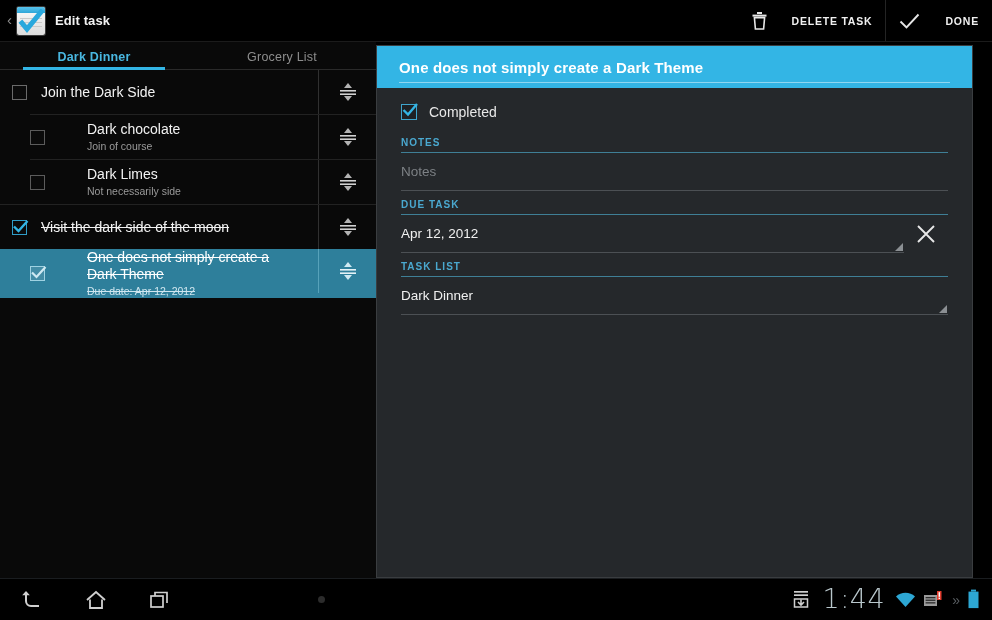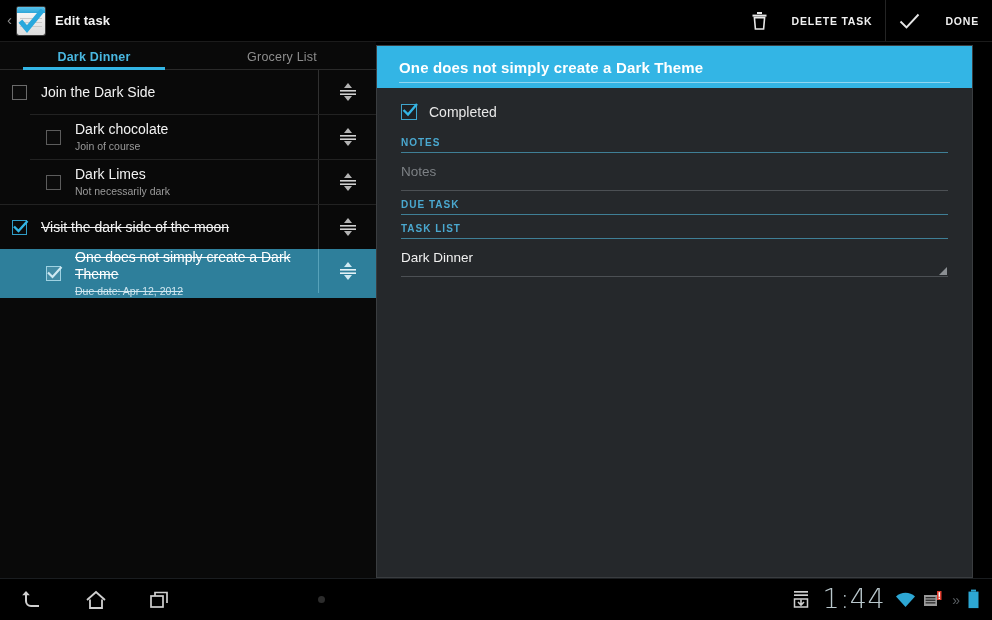--- a/index.html
+++ b/index.html
@@ -63,21 +63,21 @@
   .tab.inactive { color:#8e8e8e; font-weight:normal; font-size:12.5px; }
   .tab.active:after {
     content:""; position:absolute; left:12%; right:12%; bottom:-1px;
     height:3px; background:#33b5e5;
   }
 
   .list-row {
     position:relative; display:flex; align-items:center;
     min-height:44px; padding:0 0 0 12px;
   }
-  .list-row.sub { padding-left:46px; }
+  .list-row.sub { padding-left:30px;gap:28px; }
   .list-row.selected { background:#2e7f9b; }
   .divider { height:1px; background:#222; margin-left:30px; }
   .divider.full { margin-left:0; }
 
   .cb {
     width:15px; height:15px; flex:0 0 15px;
     border:1px solid #6a6a6a; background:#0b0b0b;
     position:relative; margin-right:14px;
   }
   .cb.sub { border-color:#5c5c5c; }
@@ -237,21 +237,21 @@
           <path d="M13 22 L17 17 L9 17 Z" fill="#b4b4b4"></path>
         </svg>
       </span>
     </div>
     <div class="divider"></div>
 
     <div class="list-row sub">
       <span class="cb sub"></span>
       <span class="row-texts">
         <div class="row-title">Dark Limes</div>
-        <div class="row-sub">Not necessarily dark</div>
+        <div class="row-sub">Not necessarily side</div>
       </span>
       <span class="handle">
         <svg width="26" height="26" viewBox="0 0 26 26">
           <path d="M13 4 L17 9 L9 9 Z" fill="#b4b4b4"></path>
           <rect x="5" y="11" width="16" height="1.6" fill="#d2d2d2"></rect>
           <rect x="5" y="14.4" width="16" height="1.6" fill="#d2d2d2"></rect>
           <path d="M13 22 L17 17 L9 17 Z" fill="#b4b4b4"></path>
         </svg>
       </span>
     </div>
@@ -314,20 +314,31 @@
       </div>
 
       <div class="section-label">NOTES</div>
       <div class="section-rule"></div>
       <div class="field">
         <span class="ph">Notes</span>
       </div>
 
       <div class="section-label">DUE TASK</div>
       <div class="section-rule"></div>
+      <div class="date-field-wrap">
+        <div class="field date-field">
+          <span class="val">Apr 12, 2012</span>
+          <span class="spinner-caret"></span>
+        </div>
+        <div class="date-clear">
+          <svg width="22" height="22" viewBox="0 0 22 22">
+            <path d="M3 3 L19 19 M19 3 L3 19" stroke="#e8e8e8" stroke-width="1.9" fill="none"></path>
+          </svg>
+        </div>
+      </div>
 
       <div class="section-label">TASK LIST</div>
       <div class="section-rule"></div>
       <div class="field">
         <span class="val">Dark Dinner</span>
         <span class="spinner-caret"></span>
       </div>
 
     </div>
   </div>

